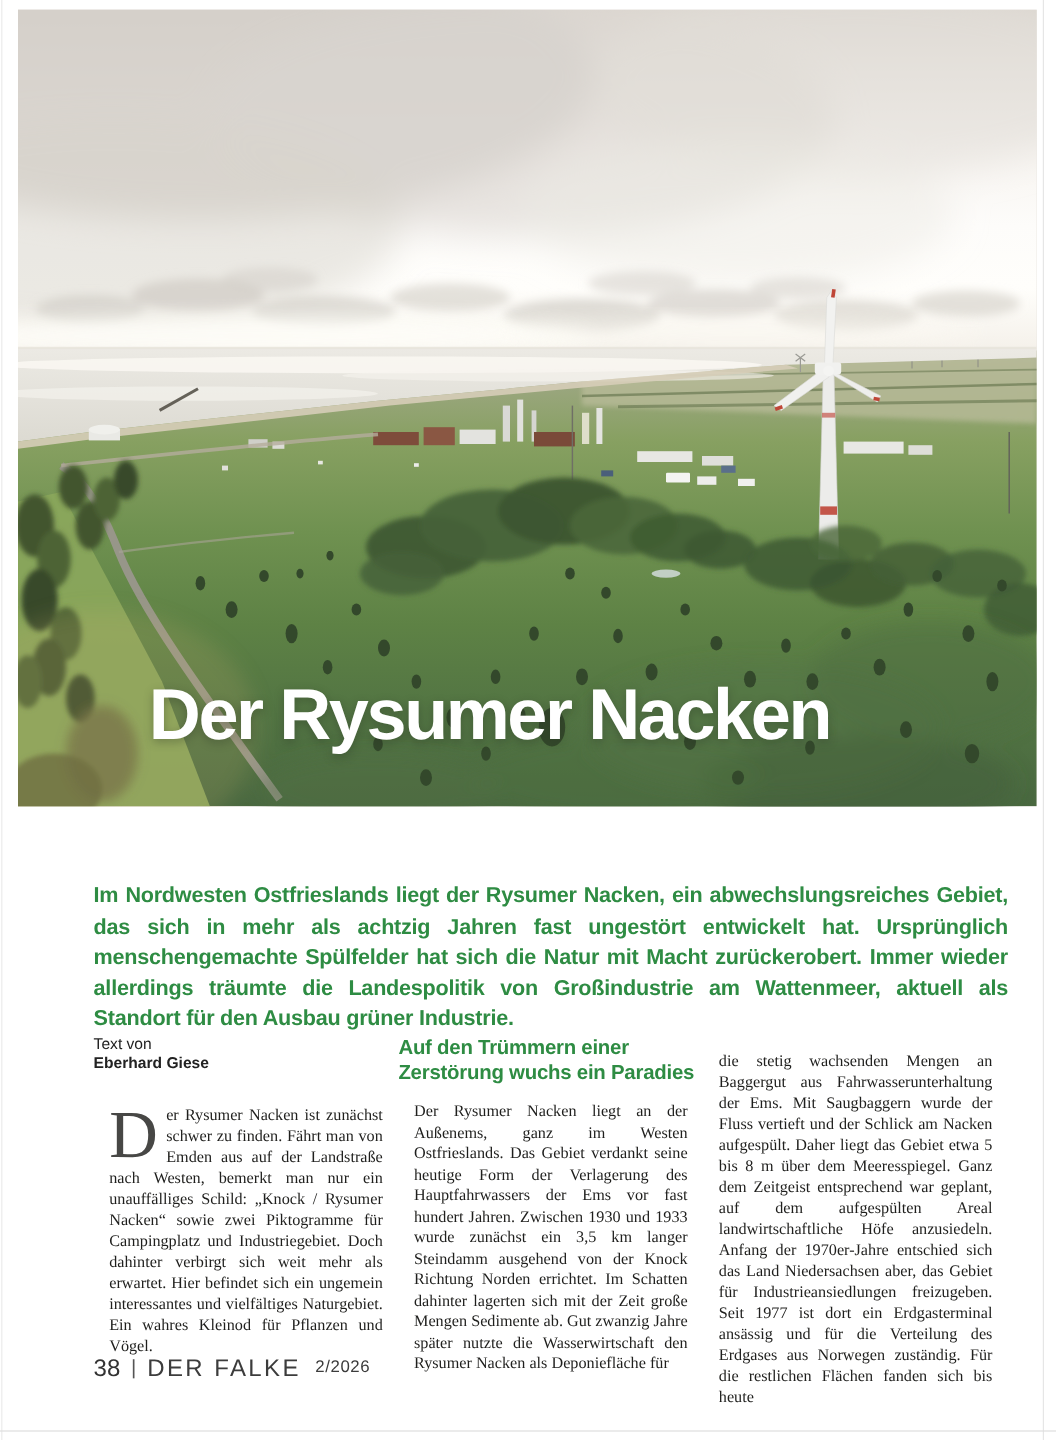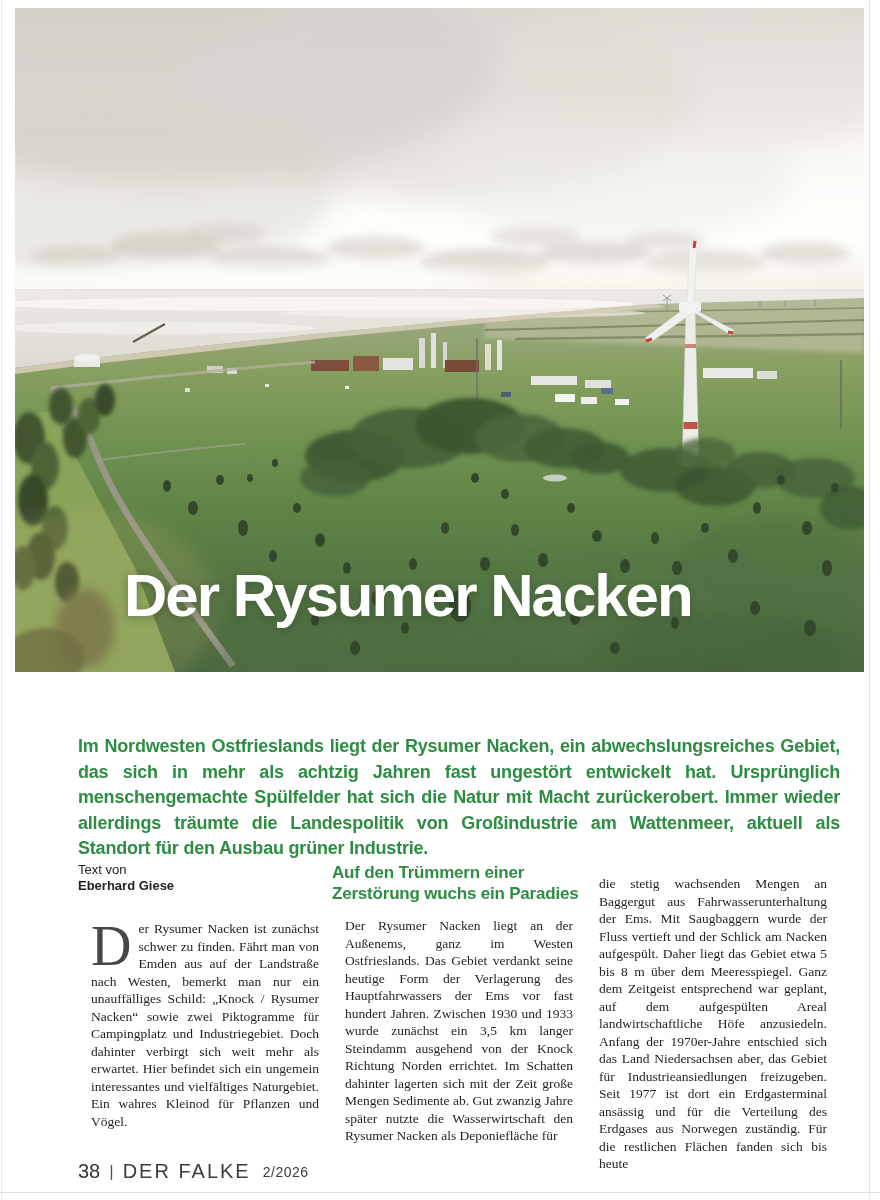--- a/index.html
+++ b/index.html
@@ -60,21 +60,21 @@
   .dropcap{
     float:left;font-family:"Liberation Serif",serif;font-size:56px;line-height:48px;
     color:#474745;margin:2px 7px 0 0;font-weight:400;
   }
   .section-heading{
     margin:0 0 9px 0;font-size:17px;line-height:21px;font-weight:700;color:#2e8c43;letter-spacing:-.2px;
   }
 
   
   .footer{
-    position:absolute;left:78px;top:1160px;display:flex;align-items:center;color:#3c3c3c;
+    position:absolute;left:78px;top:1130px;display:flex;align-items:flex-start;color:#3c3c3c;
   }
   .footer .pagenum{font-size:20px;color:#333;}
   .footer .divider{font-size:17px;font-weight:300;color:#555;margin:0 9px;}
   .footer .magazine{font-size:20px;letter-spacing:2px;color:#3c3c3c;}
   .footer .issue{font-size:14px;letter-spacing:.5px;margin-left:12px;color:#3c3c3c;}
 </style>
 </head>
 <body>
 
 <div class="photo">

